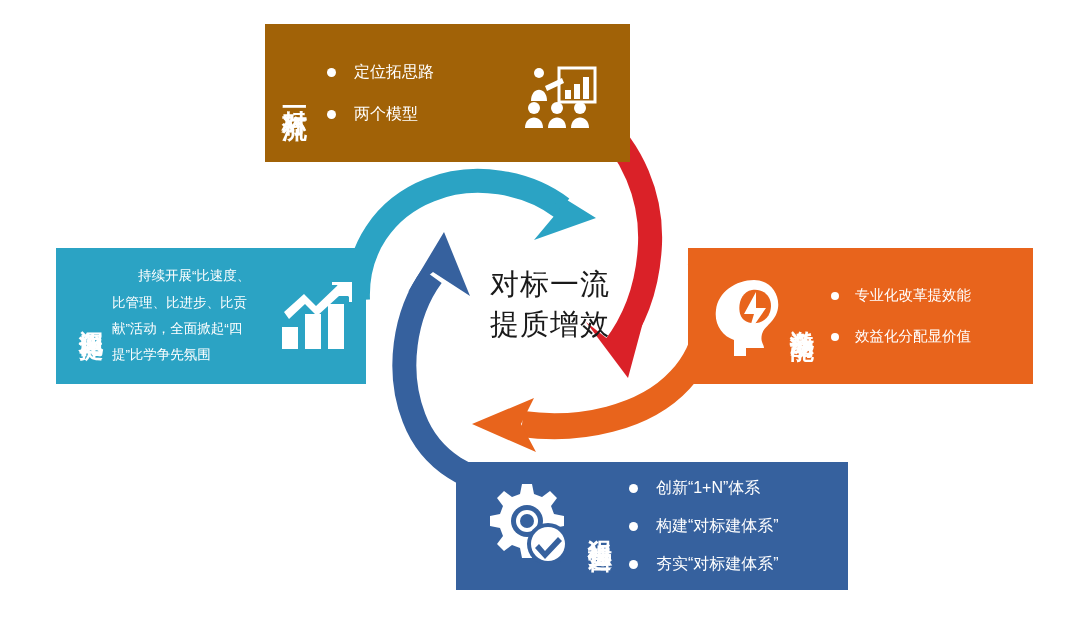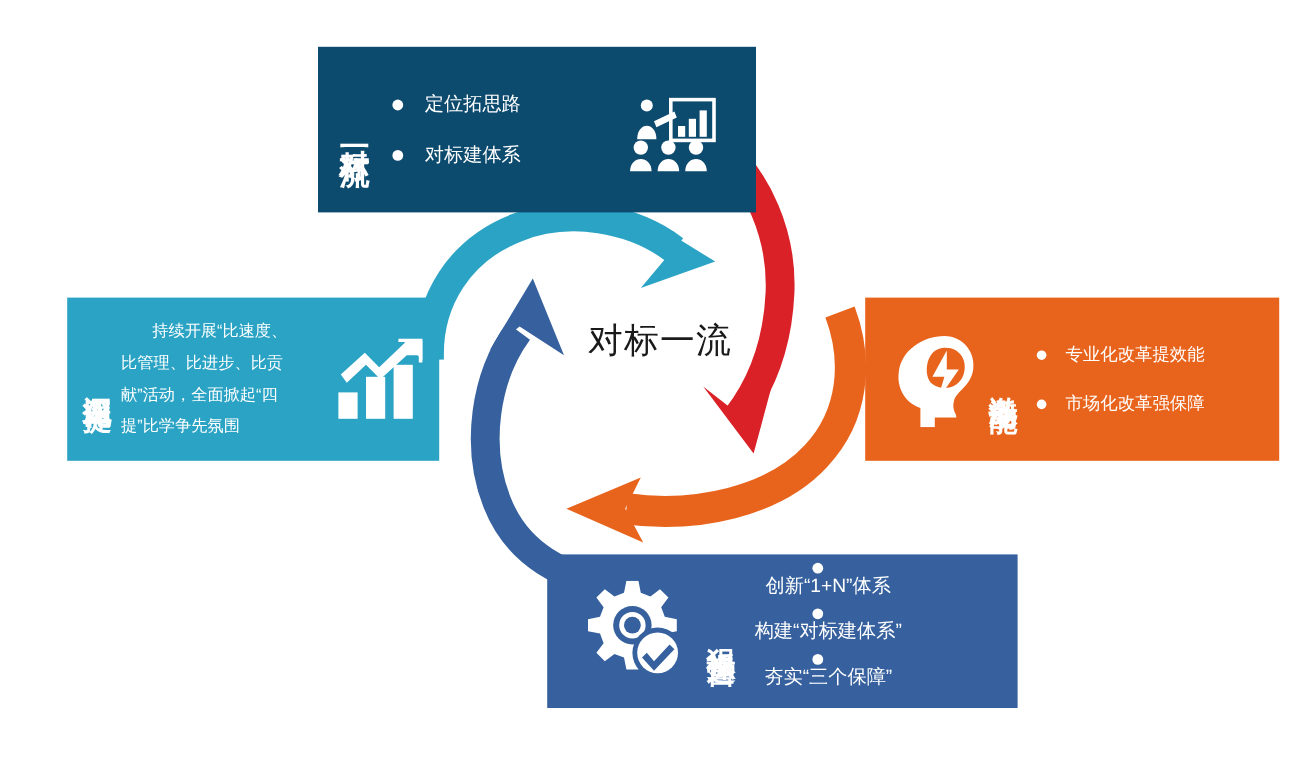--- a/index.html
+++ b/index.html
@@ -34,67 +34,67 @@
   }
   .dot {
     display:inline-block;
     border-radius:50%;
     background:#ffffff;
     flex:0 0 auto;
   }
 
   
   #panel-red {
-    left:265px; top:39px; width:365px; height:138px;
-    background:#0c4a6e;
+    left:265px; top:24px; width:365px; height:138px;
+    background:#a16207;
     padding-left:16px;
     z-index:6;
   }
   #panel-red .panel-title { font-size:25px; }
   #panel-red .bullets { margin-left:18px; }
   #panel-red .bullets li { font-size:16px; height:42px; }
   #panel-red .dot { width:9px; height:9px; margin-right:18px; }
   #panel-red .icon-wrap { position:absolute; right:30px; top:42px; }
 
   
   #panel-teal {
     left:56px; top:248px; width:310px; height:136px;
     background:#2ba3c4;
-    padding-left:10px;
+    padding-left:21px;
     z-index:6;
   }
   #panel-teal .panel-title { font-size:24px; }
   #panel-teal .para {
     color:#ffffff; font-size:13.5px; line-height:1.95;
     margin-left:8px; width:148px; text-indent:26px;
   }
   #panel-teal .icon-wrap { position:absolute; right:12px; top:34px; }
 
   
   #panel-orange {
-    left:721px; top:248px; width:345px; height:136px;
+    left:688px; top:248px; width:345px; height:136px;
     background:#e8641c;
     z-index:6;
   }
   #panel-orange .icon-wrap { position:absolute; left:22px; top:30px; }
   #panel-orange .panel-title { font-size:24px; margin-left:100px; }
   #panel-orange .bullets { margin-left:16px; }
   #panel-orange .bullets li { font-size:14.5px; height:41px; }
   #panel-orange .dot { width:8px; height:8px; margin-right:16px; }
 
   
   #panel-blue {
     left:456px; top:462px; width:392px; height:128px;
     background:#36619e;
     z-index:6;
   }
   #panel-blue .icon-wrap { position:absolute; left:28px; top:22px; }
   #panel-blue .panel-title { font-size:24px; margin-left:130px; }
   #panel-blue .bullets { margin-left:16px; }
-  #panel-blue .bullets li { font-size:16px; height:38px;flex-direction:column; }
+  #panel-blue .bullets li { font-size:16px; height:38px; }
   #panel-blue .dot { width:9px; height:9px; margin-right:18px; }
 
   
   #center-text {
     position:absolute;
     left:455px; top:264px;
     width:190px;
     text-align:center;
     color:#1a1a1a;
     font-size:29px;
@@ -142,21 +142,21 @@
 
   <div class="panel" id="panel-red">
     <div class="panel-title">对标一流</div>
     <ul class="bullets">
       <li>
         <span class="dot"></span>
         <span>定位拓思路</span>
       </li>
       <li>
         <span class="dot"></span>
-        <span>对标建体系</span>
+        <span>两个模型</span>
       </li>
     </ul>
     <div class="icon-wrap">
       <svg width="78" height="62" viewBox="0 0 78 62">
 
         <rect x="37" y="2" width="36" height="34" fill="none" stroke="#fff" stroke-width="3"></rect>
         <rect x="43" y="24" width="6" height="9" fill="#fff"></rect>
         <rect x="52" y="18" width="6" height="15" fill="#fff"></rect>
         <rect x="61" y="11" width="6" height="22" fill="#fff"></rect>
 
@@ -201,21 +201,21 @@
       </svg>
     </div>
     <div class="panel-title">激活动能</div>
     <ul class="bullets">
       <li>
         <span class="dot"></span>
         <span>专业化改革提效能</span>
       </li>
       <li>
         <span class="dot"></span>
-        <span>市场化改革强保障</span>
+        <span>效益化分配显价值</span>
       </li>
     </ul>
   </div>
 
   <div class="panel" id="panel-blue">
     <div class="icon-wrap">
       <svg width="86" height="84" viewBox="0 0 86 84">
         <path d="M38 0 L48 0 L50 10 L58 13 L66 7 L73 14 L67 22 L70 30 L80 32 L80 42 L70 44
                  L67 52 L73 60 L66 67 L58 61 L50 64 L48 74 L38 74 L36 64 L28 61 L20 67
                  L13 60 L19 52 L16 44 L6 42 L6 32 L16 30 L19 22 L13 14 L20 7 L28 13 L36 10 Z" fill="#fff"></path>
@@ -232,22 +232,23 @@
       <li>
         <span class="dot"></span>
         <span>创新“1+N”体系</span>
       </li>
       <li>
         <span class="dot"></span>
         <span>构建“对标建体系”</span>
       </li>
       <li>
         <span class="dot"></span>
-        <span>夯实“三个保障”</span>
+        <span>夯实“对标建体系”</span>
       </li>
     </ul>
   </div>
 
   <div id="center-text">
     <div>对标一流</div>
+    <div>提质增效</div>
   </div>
 
 </div>
 
 </body></html>

